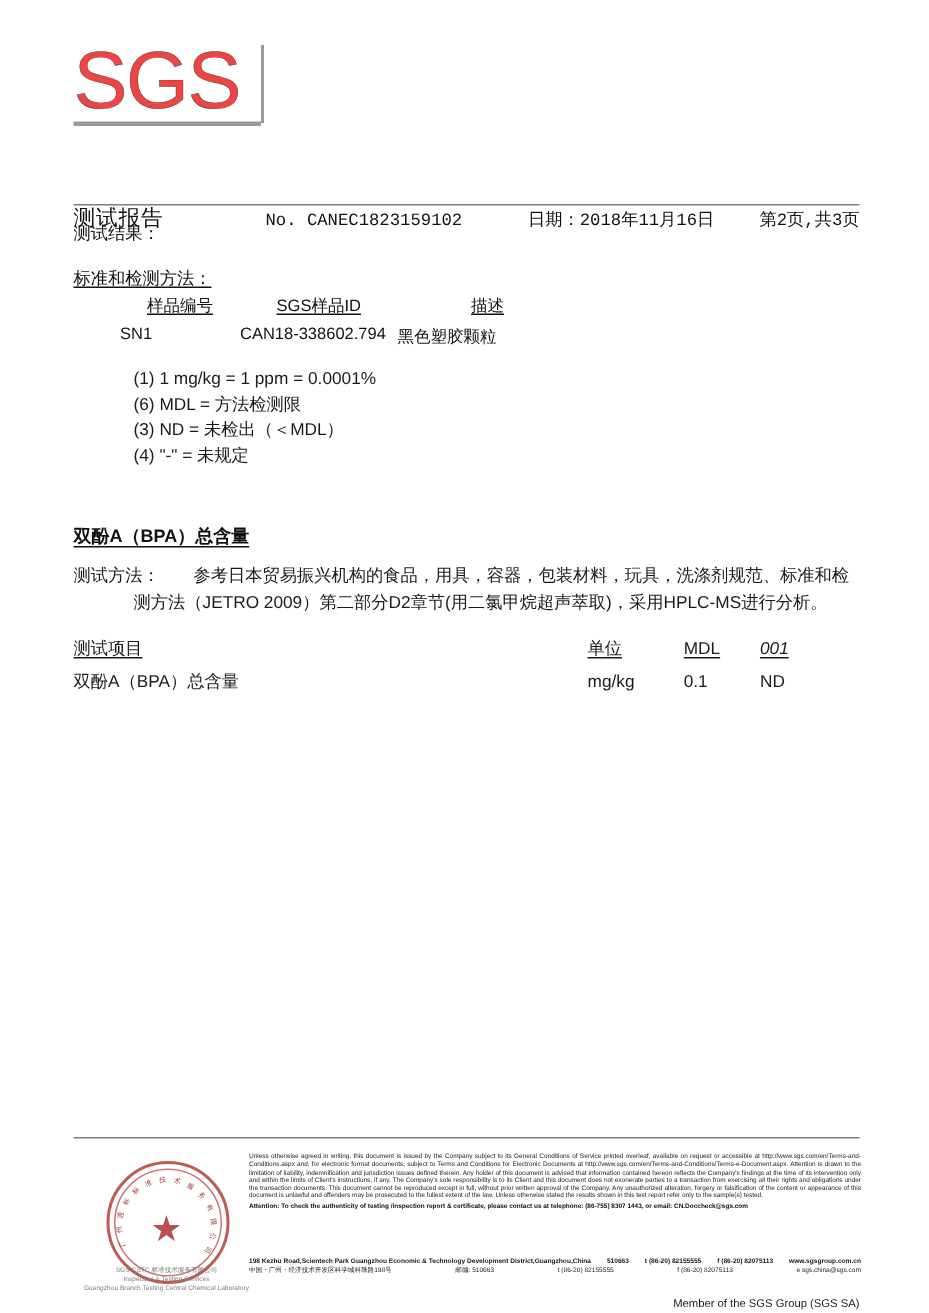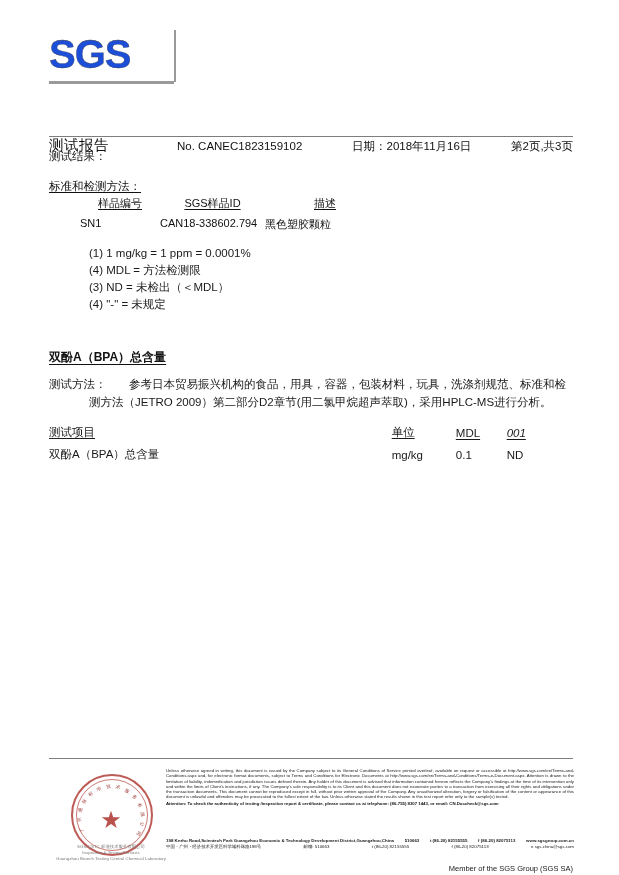--- a/index.html
+++ b/index.html
@@ -23,25 +23,25 @@
   }
   
   .logo-block {
     position: absolute;
     left: 49px;
     top: 32px;
     width: 135px;
   }
   .logo-text {
     font-family: "Liberation Sans", sans-serif;
-    font-weight: bold;
-    font-size: 40px;
+    font-weight: normal;
+    font-size: 54px;
     letter-spacing: -1px;
     line-height: 44px;
-    color: #1d4ed8;
+    color: #ef4444;
     -webkit-text-stroke: 0.3px #3d3d3d;
   }
   .logo-rule {
     margin-top: 5px;
     height: 3px;
     background: #9a9a9a;
     width: 125px;
   }
   .logo-tick {
     position: absolute;
@@ -52,20 +52,21 @@
     background: #9a9a9a;
   }
   
   .title-row {
     position: absolute;
     left: 49px;
     top: 113px;
     width: 524px;
     display: flex;
     align-items: baseline;
+    font-family: Liberation Mono, monospace;
   }
   .doc-title {
     font-size: 14.5px;
     color: #111;
     width: 128px;
     letter-spacing: 0.5px;
   }
   .doc-no {
     font-size: 11.5px;
     color: #111;
@@ -344,21 +345,21 @@
           <td class="col-a">SN1</td>
           <td class="col-b">CAN18-338602.794</td>
           <td class="col-c">黑色塑胶颗粒</td>
         </tr>
       </tbody>
     </table>
   </div>
 
   <div class="notes">
     <div class="note-item">(1) 1 mg/kg = 1 ppm = 0.0001%</div>
-    <div class="note-item">(4) MDL = 方法检测限</div>
+    <div class="note-item">(6) MDL = 方法检测限</div>
     <div class="note-item">(3) ND = 未检出（＜MDL）</div>
     <div class="note-item">(4) "-" = 未规定</div>
   </div>
 
   <div class="section-title">双酚A（BPA）总含量</div>
 
   <div class="method">
     <span class="lbl">测试方法：</span>
     <span class="txt">参考日本贸易振兴机构的食品，用具，容器，包装材料，玩具，洗涤剂规范、标准和检测方法（JETRO 2009）第二部分D2章节(用二氯甲烷超声萃取)，采用HPLC-MS进行分析。</span>
   </div>

